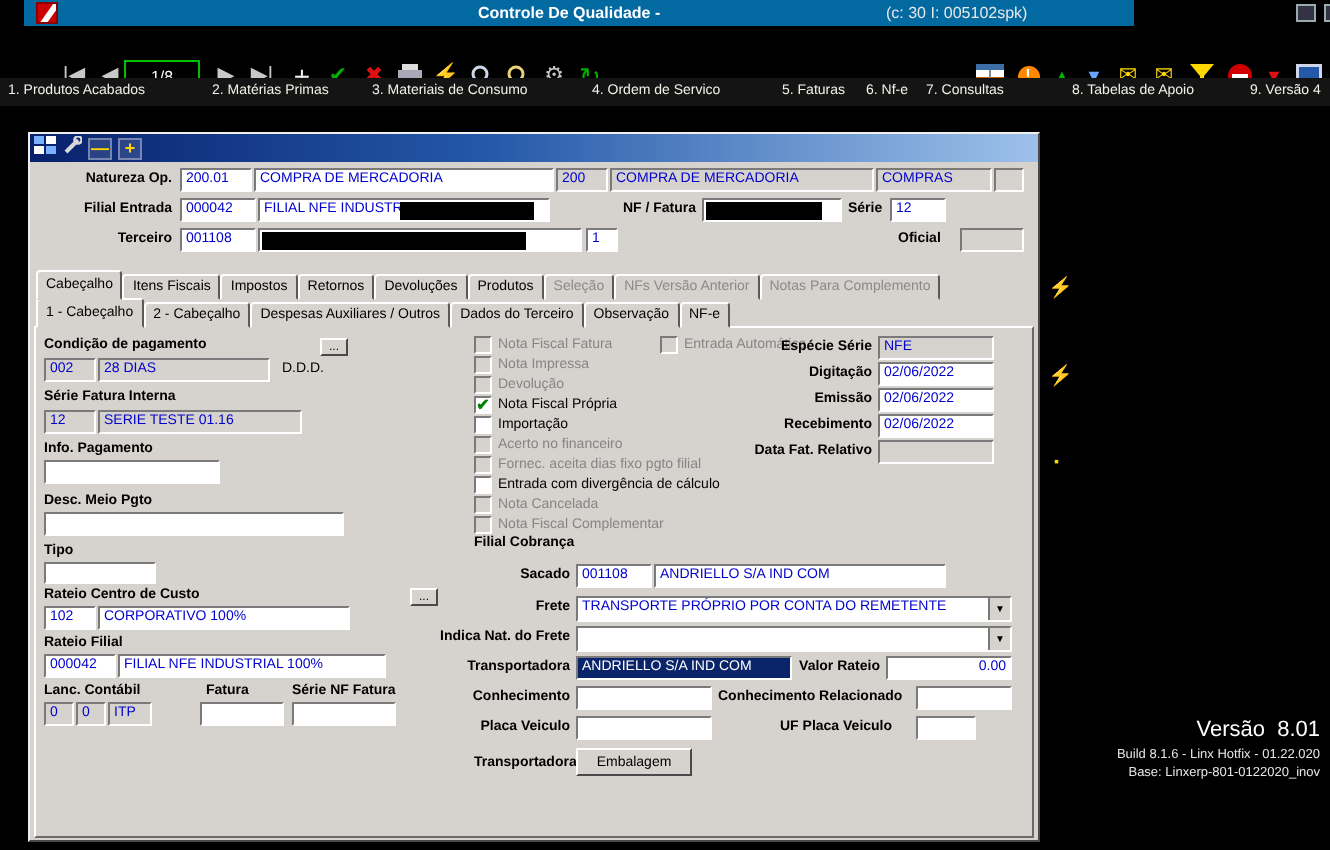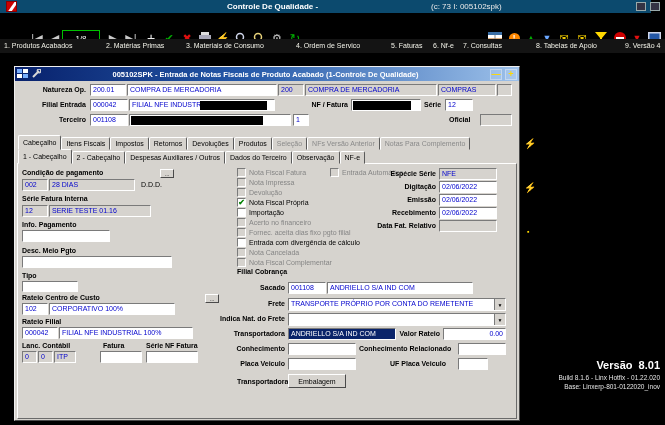--- a/index.html
+++ b/index.html
@@ -1,21 +1,21 @@
 <!DOCTYPE html>
 <html><head>
 <meta charset="utf-8">
 <style>
   *{margin:0;padding:0;box-sizing:border-box}
   html,body{background:#222}
   .screen{position:relative;width:665px;height:425px;background:#000;overflow:hidden;
           font-family:"Liberation Sans",sans-serif;-webkit-font-smoothing:none}
 
   
-  .titlebar{position:absolute;left:0;top:0;width:651px;height:13px;background:#0c4a6e}
+  .titlebar{position:absolute;left:12px;top:0;width:555px;height:13px;background:#0369a1}
   .app-logo{position:absolute;left:6px;top:1px;width:11px;height:11px;background:#c00;
             border:1px solid #800;overflow:hidden}
   .app-logo:before{content:"";position:absolute;left:4px;top:-2px;width:3px;height:15px;
             background:#fff;transform:rotate(35deg)}
   .tb-title{position:absolute;top:2px;font-size:8px;font-weight:bold;color:#fff;white-space:nowrap}
   .tb-session{position:absolute;top:2px;font-size:8px;color:#e8e8e8;white-space:nowrap}
   .tb-sq{position:absolute;top:2px;width:10px;height:9px;border:1px solid #9aa;background:#334}
 
   
   .toolbar{position:absolute;left:0;top:13px;width:665px;height:26px;background:#000}
@@ -74,34 +74,34 @@
       border-color:#7a7a7a #fff #fff #7a7a7a;font-size:8px;line-height:7px;text-align:center;
       color:#008000;font-weight:bold;z-index:2}
   .cbx.dis{background:#d6d3ce}
   .cbl{position:absolute;font-size:7px;color:#000;white-space:nowrap;z-index:2}
   .cbl.dis{color:#858585}
 
   .z2{z-index:2}
 
   
   .ver1{position:absolute;left:500px;top:359px;width:160px;text-align:right;font-size:11px;
-      font-weight:bold;color:#fff;white-space:pre}
+      font-weight:normal;color:#fff;white-space:pre}
   .ver2{position:absolute;left:500px;top:374px;width:160px;text-align:right;font-size:6.5px;color:#e6e6e6}
   .ver3{position:absolute;left:500px;top:383px;width:160px;text-align:right;font-size:6.5px;color:#e6e6e6}
   .side-ic{position:absolute;color:#ffd800;font-size:10px}
 </style>
 </head>
 <body>
 
 <div class="screen">
 
   <div class="titlebar">
     <span class="app-logo"></span>
     <span class="tb-title" style="left:227px">Controle De Qualidade -</span>
-    <span class="tb-session" style="left:431px">(c: 73 I: 005102spk)</span>
+    <span class="tb-session" style="left:431px">(c: 30 I: 005102spk)</span>
     <span class="tb-sq" style="left:636px"></span>
     <span class="tb-sq" style="left:650px"></span>
   </div>
 
   <div class="toolbar">
     <span class="ti" style="left:28px">|◀</span>
     <span class="ti" style="left:46px">◀</span>
     <span class="counter">1/8</span>
     <span class="ti" style="left:104px">▶</span>
     <span class="ti" style="left:122px">▶|</span>
@@ -182,21 +182,20 @@
     <span><svg width="11" height="10">
           <rect x="0" y="0" width="5" height="4" fill="#7ab0ff"></rect>
           <rect x="6" y="0" width="5" height="4" fill="#fff"></rect>
           <rect x="0" y="5" width="5" height="4" fill="#fff"></rect>
           <rect x="6" y="5" width="5" height="4" fill="#7ab0ff"></rect>
         </svg></span>
     <span><svg width="10" height="10">
           <line x1="2" y1="8" x2="8" y2="2" stroke="#d8d8d8" stroke-width="2"></line>
           <circle cx="8" cy="2" r="1.8" fill="none" stroke="#d8d8d8" stroke-width="1.2"></circle>
         </svg></span>
-    <span class="t">005102SPK - Entrada de Notas Fiscais de Produto Acabado (1-Controle De Qualidade)</span>
     <span class="wbtn">—</span>
     <span class="wbtn">+</span>
   </div>
 
   <span class="lb tr" style="left:22px;top:86px;width:64px">Natureza Op.</span>
   <div class="fld" style="left:90px;top:84px;width:36px">200.01</div>
   <div class="fld" style="left:127px;top:84px;width:150px">COMPRA DE MERCADORIA</div>
   <div class="fld dis" style="left:278px;top:84px;width:26px">200</div>
   <div class="fld dis" style="left:305px;top:84px;width:132px">COMPRA DE MERCADORIA</div>
   <div class="fld dis" style="left:438px;top:84px;width:58px">COMPRAS</div>

